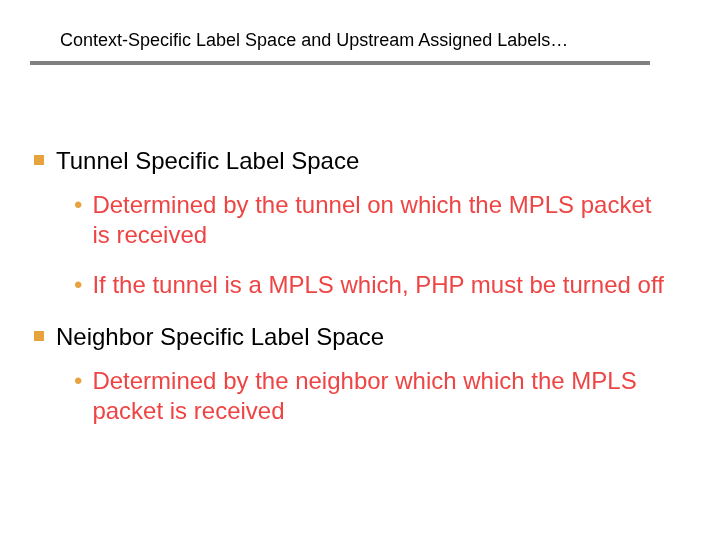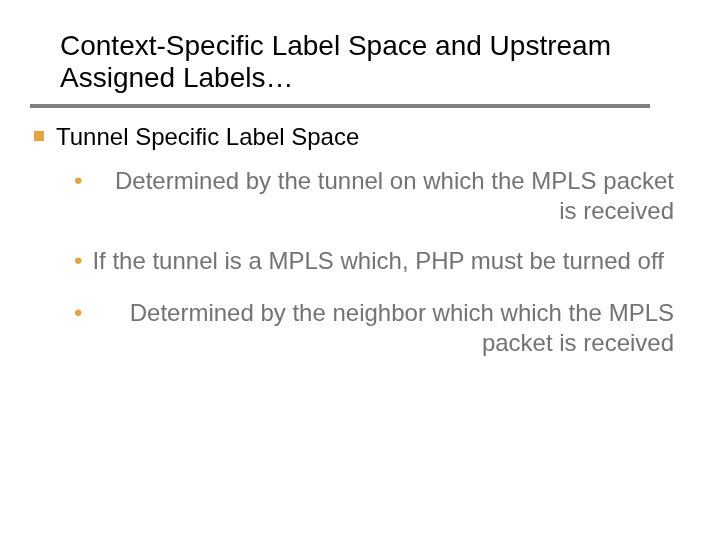--- a/index.html
+++ b/index.html
@@ -17,38 +17,37 @@
     height: 540px;
     box-sizing: border-box;
   }
   .title-block {
     position: absolute;
     left: 60px;
     top: 30px;
     width: 600px;
   }
   .title-text {
-    font-size: 28px;
+    font-size: 18px;
     line-height: 1.15;
     font-weight: 400;
     color: #000000;
   }
   .title-rule {
     margin-top: 10px;
     height: 4px;
     width: 620px;
     background: #808080;
     margin-left: -30px;
   }
   .content {
     position: absolute;
     left: 34px;
-    top: 122px;
+    top: 146px;
     width: 640px;
-    text-align: right;
   }
   .lvl1 {
     display: flex;
     align-items: flex-start;
     margin-bottom: 14px;
   }
   .lvl1 .bullet {
     flex: 0 0 auto;
     width: 10px;
     height: 10px;
@@ -74,21 +73,21 @@
     flex: 0 0 auto;
     font-size: 24px;
     line-height: 1.25;
     color: #e8a33d;
     margin-right: 10px;
     margin-top: 0;
   }
   .lvl2 .text {
     font-size: 24px;
     line-height: 1.25;
-    color: #737373;
+    color: #ef4444;
   }
 </style>
 </head>
 <body>
 
 <div class="slide">
 
   <div class="title-block">
     <div class="title-text">Context-Specific Label Space and Upstream Assigned Labels…</div>
     <div class="title-rule"></div>
@@ -104,20 +103,24 @@
       <div class="lvl2">
         <span class="dot">•</span>
         <span class="text">Determined by the tunnel on which the MPLS packet is received</span>
       </div>
       <div class="lvl2">
         <span class="dot">•</span>
         <span class="text">If the tunnel is a MPLS which, PHP must be turned off</span>
       </div>
     </div>
 
+    <div class="lvl1">
+      <span class="bullet"></span>
+      <span class="text">Neighbor Specific Label Space</span>
+    </div>
     <div class="lvl2-group">
       <div class="lvl2">
         <span class="dot">•</span>
         <span class="text">Determined by the neighbor which which the MPLS packet is received</span>
       </div>
     </div>
 
   </div>
 
 </div>

